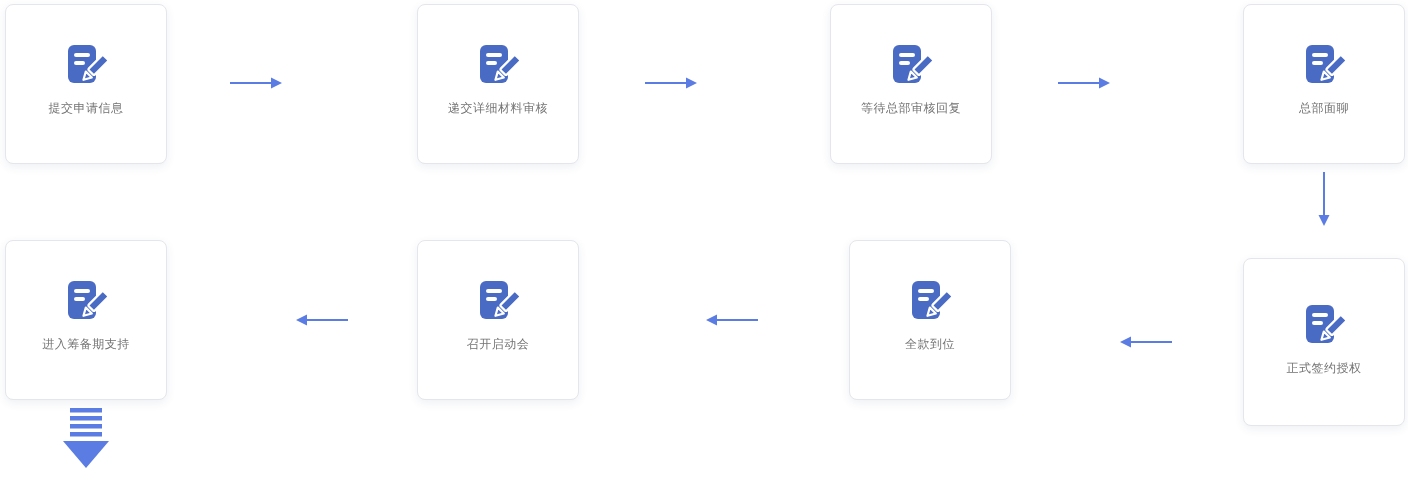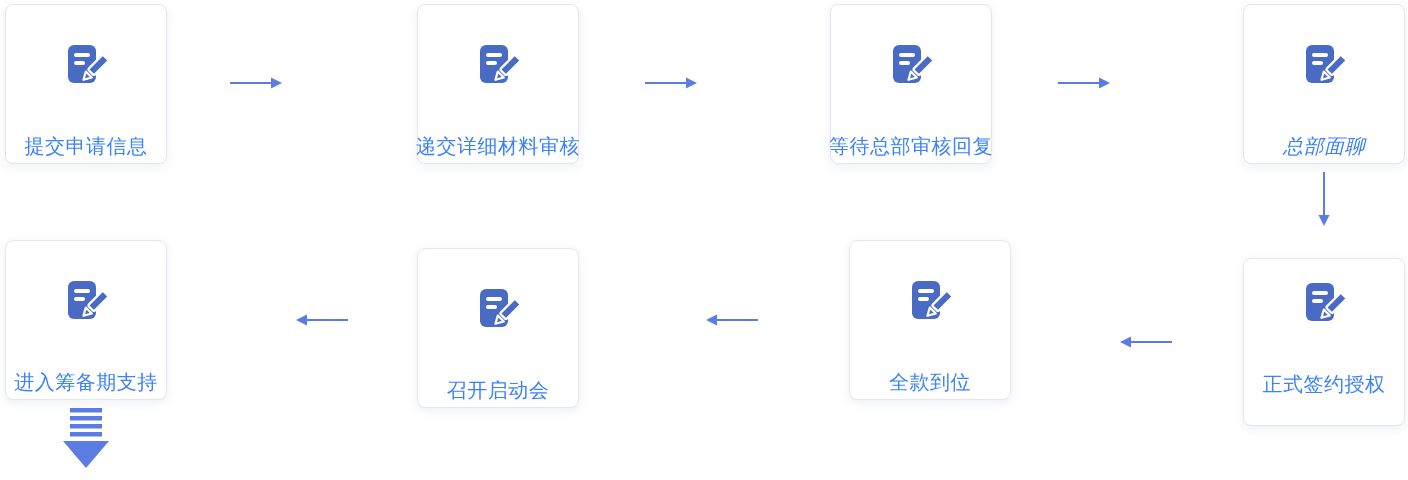--- a/index.html
+++ b/index.html
@@ -23,24 +23,24 @@
     border-radius: 8px;
     box-shadow: 0 3px 10px rgba(40, 60, 110, 0.08);
     display: flex;
     flex-direction: column;
     align-items: center;
     padding-top: 36px;
   }
   .card .icon { width: 48px; height: 48px; color: #4a6bc4; }
   .card .icon svg { width: 48px; height: 48px; display: block; }
   .card .label {
-    margin-top: 44px;
-    font-size: 20px;
+    margin-top: 11px;
+    font-size: 12px;
     font-weight: 500;
-    color: #3b82f6;
+    color: #737373;
     letter-spacing: 0.5px;
     white-space: nowrap;
   }
 
   .connector { position: absolute; color: #5b7ce2; }
   .connector svg { display: block; }
 
   .hidden-defs { position: absolute; width: 0; height: 0; overflow: hidden; }
 </style>
 </head>
@@ -82,48 +82,48 @@
 
   <div class="card" style="left:830px; top:4px;">
     <span class="icon">
         <svg viewBox="0 0 48 48">
           <use href="#icon-doc-edit"></use>
         </svg>
       </span>
     <div class="label">等待总部审核回复</div>
   </div>
 
-  <div class="card" style="left:1243px; top:4px;font-style:italic;">
+  <div class="card" style="left:1243px; top:4px;">
     <span class="icon">
         <svg viewBox="0 0 48 48">
           <use href="#icon-doc-edit"></use>
         </svg>
       </span>
     <div class="label">总部面聊</div>
   </div>
 
-  <div class="card" style="left:1243px; top:258px; height:168px; padding-top:20px;align-items:center;">
+  <div class="card" style="left:1243px; top:258px; height:168px; padding-top:42px;align-items:center;">
     <span class="icon">
         <svg viewBox="0 0 48 48">
           <use href="#icon-doc-edit"></use>
         </svg>
       </span>
     <div class="label">正式签约授权</div>
   </div>
 
   <div class="card" style="left:849px; top:240px;">
     <span class="icon">
         <svg viewBox="0 0 48 48">
           <use href="#icon-doc-edit"></use>
         </svg>
       </span>
     <div class="label">全款到位</div>
   </div>
 
-  <div class="card" style="left:417px; top:248px;">
+  <div class="card" style="left:417px; top:240px;">
     <span class="icon">
         <svg viewBox="0 0 48 48">
           <use href="#icon-doc-edit"></use>
         </svg>
       </span>
     <div class="label">召开启动会</div>
   </div>
 
   <div class="card" style="left:5px; top:240px;">
     <span class="icon">

